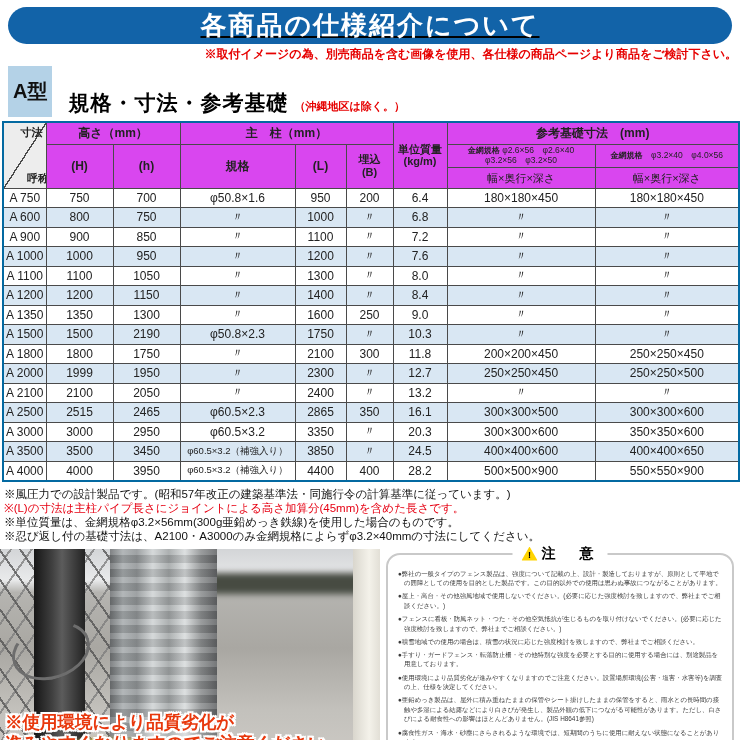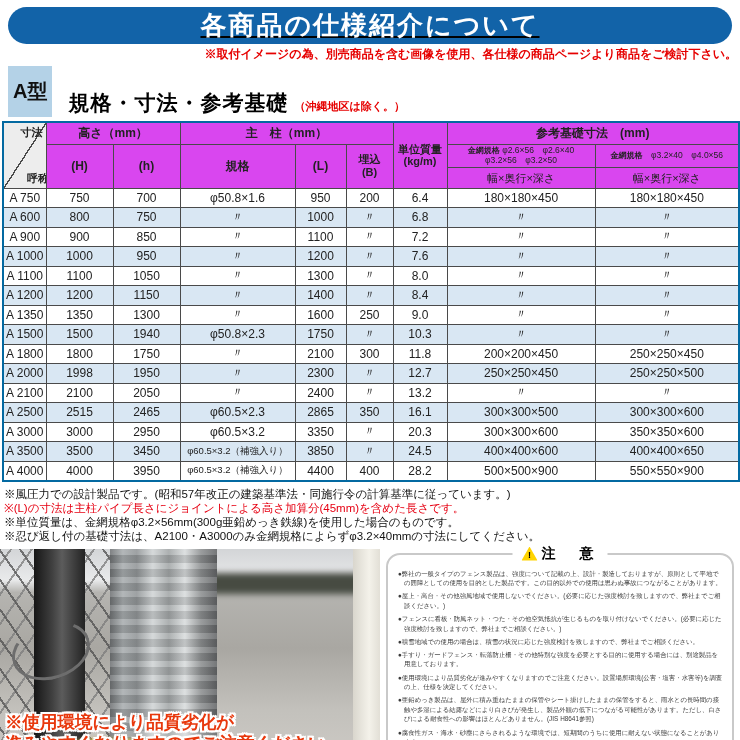--- a/index.html
+++ b/index.html
@@ -218,42 +218,42 @@
       <td>〃</td>
       <td>1600</td>
       <td>250</td>
       <td>9.0</td>
       <td>〃</td>
       <td>〃</td>
     </tr>
         <tr class="alt">
       <td>A 1500</td>
       <td>1500</td>
-      <td>1940</td>
+      <td>2190</td>
       <td>φ50.8×2.3</td>
       <td>1750</td>
       <td>〃</td>
       <td>10.3</td>
       <td>〃</td>
       <td>〃</td>
     </tr>
         <tr>
       <td>A 1800</td>
       <td>1800</td>
       <td>1750</td>
       <td>〃</td>
       <td>2100</td>
       <td>300</td>
       <td>11.8</td>
       <td>200×200×450</td>
       <td>250×250×450</td>
     </tr>
         <tr class="alt">
       <td>A 2000</td>
-      <td>1998</td>
+      <td>1999</td>
       <td>1950</td>
       <td>〃</td>
       <td>2300</td>
       <td>〃</td>
       <td>12.7</td>
       <td>250×250×450</td>
       <td>250×250×500</td>
     </tr>
         <tr>
       <td>A 2100</td>

